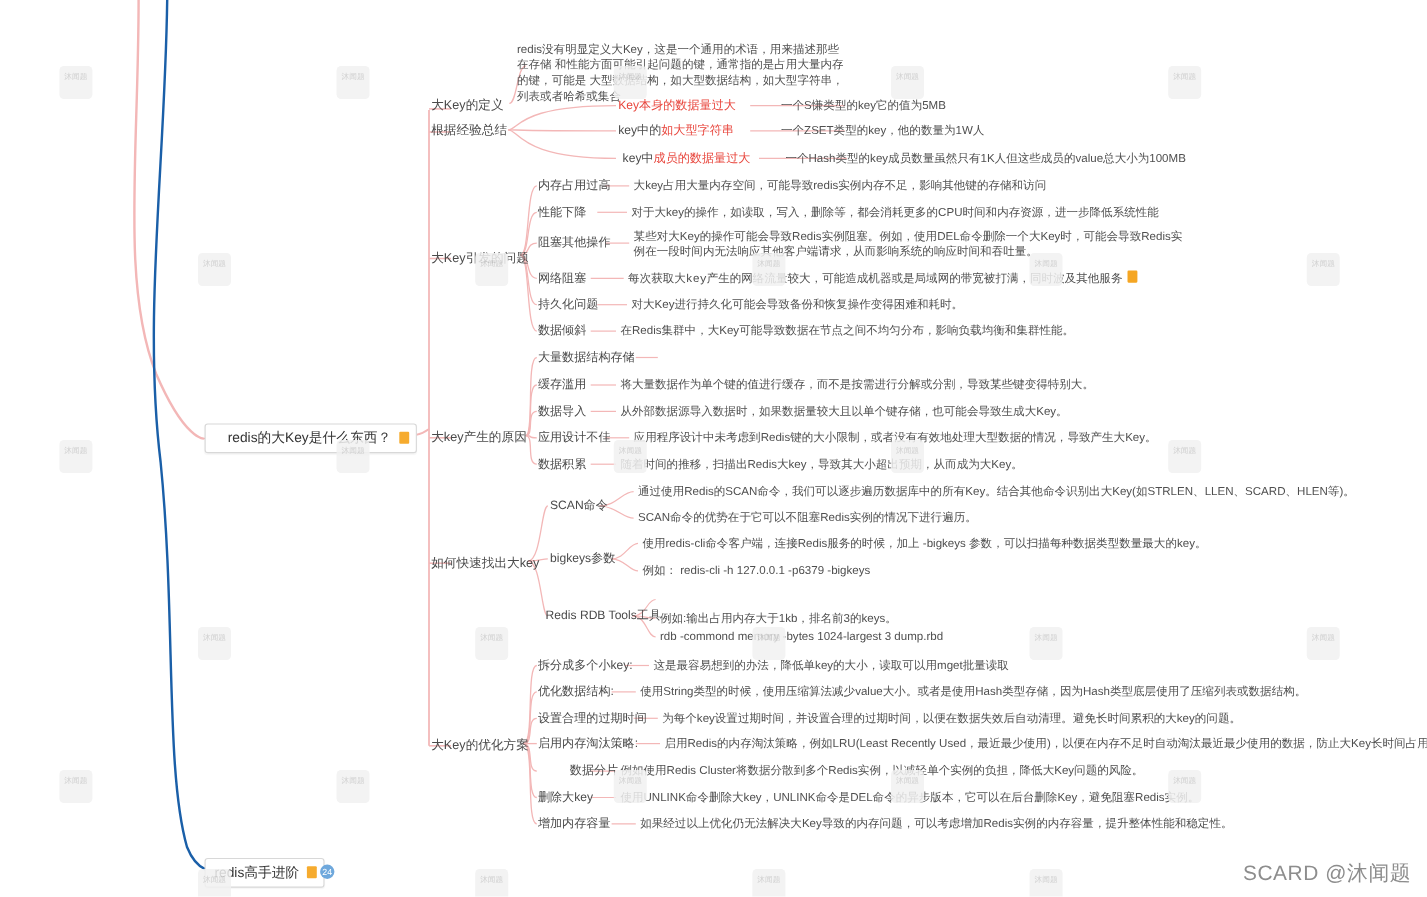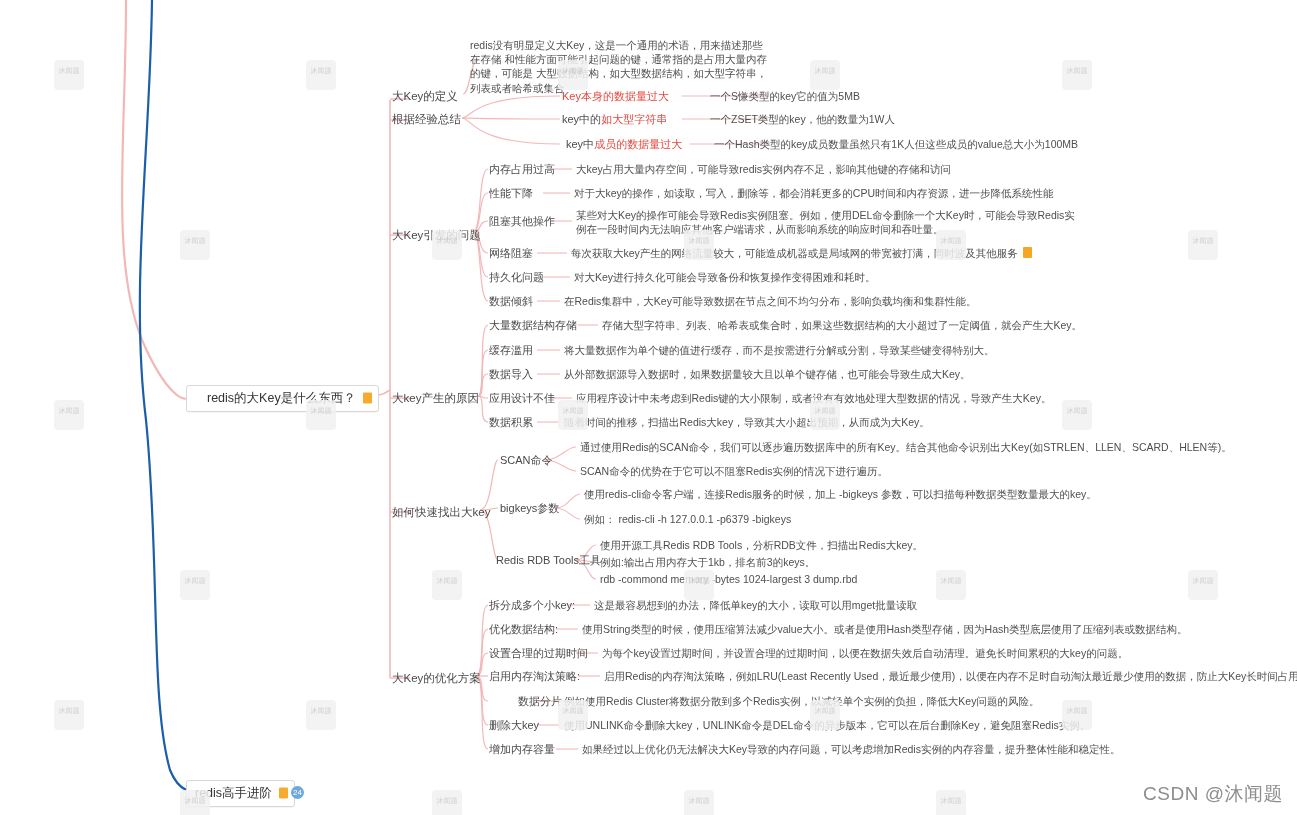--- a/index.html
+++ b/index.html
@@ -203,32 +203,31 @@
   <div class="node desc nowrap" style="left:576px; top:162px;">大key占用大量内存空间，可能导致redis实例内存不足，影响其他键的存储和访问</div>
 
   <div class="node lvl3" style="left:489px; top:186px;">性能下降</div>
   <div class="node desc nowrap" style="left:574px; top:186px;">对于大key的操作，如读取，写入，删除等，都会消耗更多的CPU时间和内存资源，进一步降低系统性能</div>
 
   <div class="node lvl3" style="left:489px; top:214px;">阻塞其他操作</div>
   <div class="node desc nowrap" style="left:576px; top:208px;">某些对大Key的操作可能会导致Redis实例阻塞。例如，使用DEL命令删除一个大Key时，可能会导致Redis实
 例在一段时间内无法响应其他客户端请求，从而影响系统的响应时间和吞吐量。</div>
 
   <div class="node lvl3" style="left:489px; top:246px;">网络阻塞</div>
-  <div class="node desc nowrap" style="left:571px; top:246px;"><span>每次获取大key产生的网络流量较大，可能造成机器或是局域网的带宽被打满，同时波及其他服务</span><span class="notebadge"></span></div>
+  <div class="node desc nowrap" style="left:571px; top:246px;font-family:Liberation Mono, monospace;"><span>每次获取大key产生的网络流量较大，可能造成机器或是局域网的带宽被打满，同时波及其他服务</span><span class="notebadge"></span></div>
 
   <div class="node lvl3" style="left:489px; top:270px;">持久化问题</div>
   <div class="node desc nowrap" style="left:574px; top:270px;">对大Key进行持久化可能会导致备份和恢复操作变得困难和耗时。</div>
 
   <div class="node lvl3" style="left:489px; top:294px;">数据倾斜</div>
   <div class="node desc nowrap" style="left:564px; top:294px;">在Redis集群中，大Key可能导致数据在节点之间不均匀分布，影响负载均衡和集群性能。</div>
 
   <div class="node lvl2" style="left:392px; top:391px;">大key产生的原因</div>
 
   <div class="node lvl3" style="left:489px; top:318px;">大量数据结构存储</div>
-  <div class="node desc nowrap" style="left:602px; top:318px;">存储大型字符串、列表、哈希表或集合时，如果这些数据结构的大小超过了一定阈值，就会产生大Key。</div>
 
   <div class="node lvl3" style="left:489px; top:343px;">缓存滥用</div>
   <div class="node desc nowrap" style="left:564px; top:343px;">将大量数据作为单个键的值进行缓存，而不是按需进行分解或分割，导致某些键变得特别大。</div>
 
   <div class="node lvl3" style="left:489px; top:367px;">数据导入</div>
   <div class="node desc nowrap" style="left:564px; top:367px;">从外部数据源导入数据时，如果数据量较大且以单个键存储，也可能会导致生成大Key。</div>
 
   <div class="node lvl3" style="left:489px; top:391px;">应用设计不佳</div>
   <div class="node desc nowrap" style="left:576px; top:391px;">应用程序设计中未考虑到Redis键的大小限制，或者没有有效地处理大型数据的情况，导致产生大Key。</div>
 
@@ -239,21 +238,20 @@
 
   <div class="node lvl3" style="left:500px; top:453px;">SCAN命令</div>
   <div class="node desc nowrap" style="left:580px; top:440px;">通过使用Redis的SCAN命令，我们可以逐步遍历数据库中的所有Key。结合其他命令识别出大Key(如STRLEN、LLEN、SCARD、HLEN等)。</div>
   <div class="node desc nowrap" style="left:580px; top:464px;">SCAN命令的优势在于它可以不阻塞Redis实例的情况下进行遍历。</div>
 
   <div class="node lvl3" style="left:500px; top:501px;">bigkeys参数</div>
   <div class="node desc nowrap" style="left:584px; top:487px;">使用redis-cli命令客户端，连接Redis服务的时候，加上 -bigkeys 参数，可以扫描每种数据类型数量最大的key。</div>
   <div class="node desc nowrap" style="left:584px; top:512px;">例如： redis-cli -h 127.0.0.1 -p6379 -bigkeys</div>
 
   <div class="node lvl3" style="left:496px; top:553px;">Redis RDB Tools工具</div>
-  <div class="node desc nowrap" style="left:600px; top:538px;">使用开源工具Redis RDB Tools，分析RDB文件，扫描出Redis大key。</div>
   <div class="node desc nowrap" style="left:600px; top:555px;">例如:输出占用内存大于1kb，排名前3的keys。</div>
   <div class="node desc nowrap" style="left:600px; top:572px;">rdb -commond memory -bytes 1024-largest 3 dump.rbd</div>
 
   <div class="node lvl2" style="left:392px; top:671px;">大Key的优化方案</div>
 
   <div class="node lvl3" style="left:489px; top:598px;text-align:right;">拆分成多个小key:</div>
   <div class="node desc nowrap" style="left:594px; top:598px;">这是最容易想到的办法，降低单key的大小，读取可以用mget批量读取</div>
 
   <div class="node lvl3" style="left:489px; top:622px;">优化数据结构:</div>
   <div class="node desc nowrap" style="left:582px; top:622px;">使用String类型的时候，使用压缩算法减少value大小。或者是使用Hash类型存储，因为Hash类型底层使用了压缩列表或数据结构。</div>
@@ -296,14 +294,14 @@
   <div class="wm" style="left:54px; top:700px;">沐闻题</div>
   <div class="wm" style="left:306px; top:700px;">沐闻题</div>
   <div class="wm" style="left:558px; top:700px;">沐闻题</div>
   <div class="wm" style="left:810px; top:700px;">沐闻题</div>
   <div class="wm" style="left:1062px; top:700px;">沐闻题</div>
   <div class="wm" style="left:180px; top:790px;">沐闻题</div>
   <div class="wm" style="left:432px; top:790px;">沐闻题</div>
   <div class="wm" style="left:684px; top:790px;">沐闻题</div>
   <div class="wm" style="left:936px; top:790px;">沐闻题</div>
 
-  <div class="csdn">CSDN @沐闻题</div>
+  <div class="csdn">SCARD @沐闻题</div>
 </div>
 
 </body></html>

